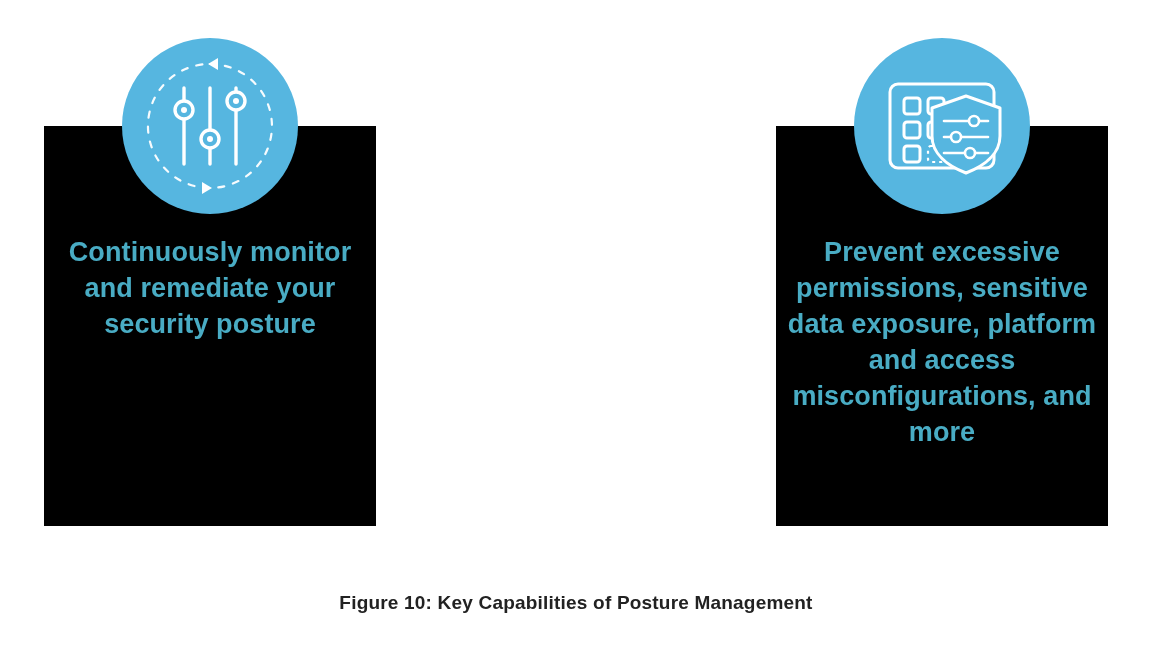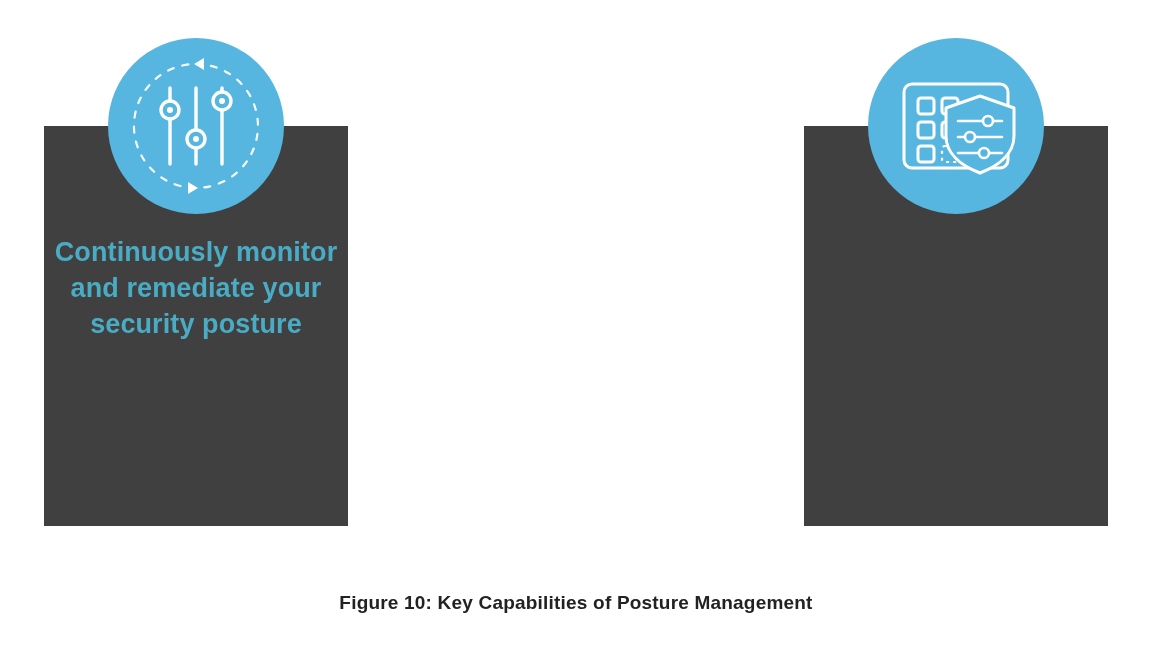--- a/index.html
+++ b/index.html
@@ -24,23 +24,23 @@
   .cards {
     position: absolute;
     left: 44px;
     top: 126px;
     width: 1064px;
     height: 400px;
     display: flex;
     justify-content: space-between;
   }
   .card {
-    width: 304px;
+    width: 332px;
     height: 400px;
-    background: #404040;
+    background: #000000;
     position: relative;
     box-sizing: border-box;
     text-decoration: underline;
   }
   .icon-badge {
     position: absolute;
     left: 50%;
     top: -88px;
     transform: translateX(-50%);
     width: 176px;
@@ -141,20 +141,21 @@
             <line x1="90" y1="99" x2="134" y2="99"></line>
             <line x1="90" y1="115" x2="134" y2="115"></line>
           </g>
           <g fill="#56b6e0" stroke="#ffffff" stroke-width="2.6">
             <circle cx="120" cy="83" r="5"></circle>
             <circle cx="102" cy="99" r="5"></circle>
             <circle cx="116" cy="115" r="5"></circle>
           </g>
         </svg>
       </div>
+      <div class="card-text">Prevent excessive permissions, sensitive data exposure, platform and access misconfigurations, and more</div>
     </div>
 
 
   </div>
 
   <div class="caption">Figure 10:  Key Capabilities of Posture Management</div>
 
 </div>
 
 </body></html>

